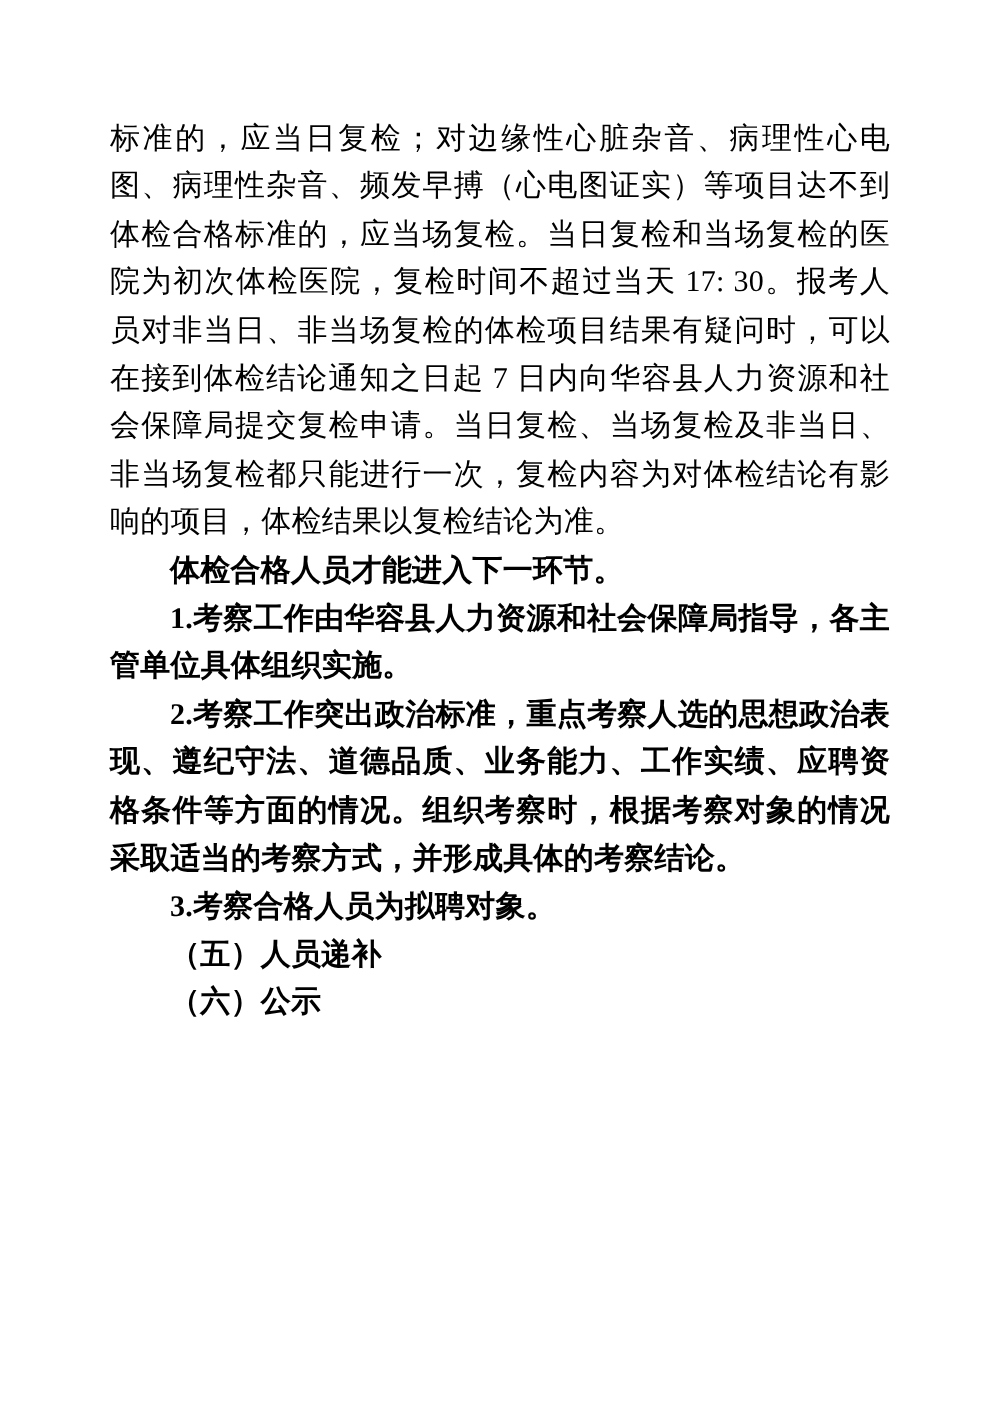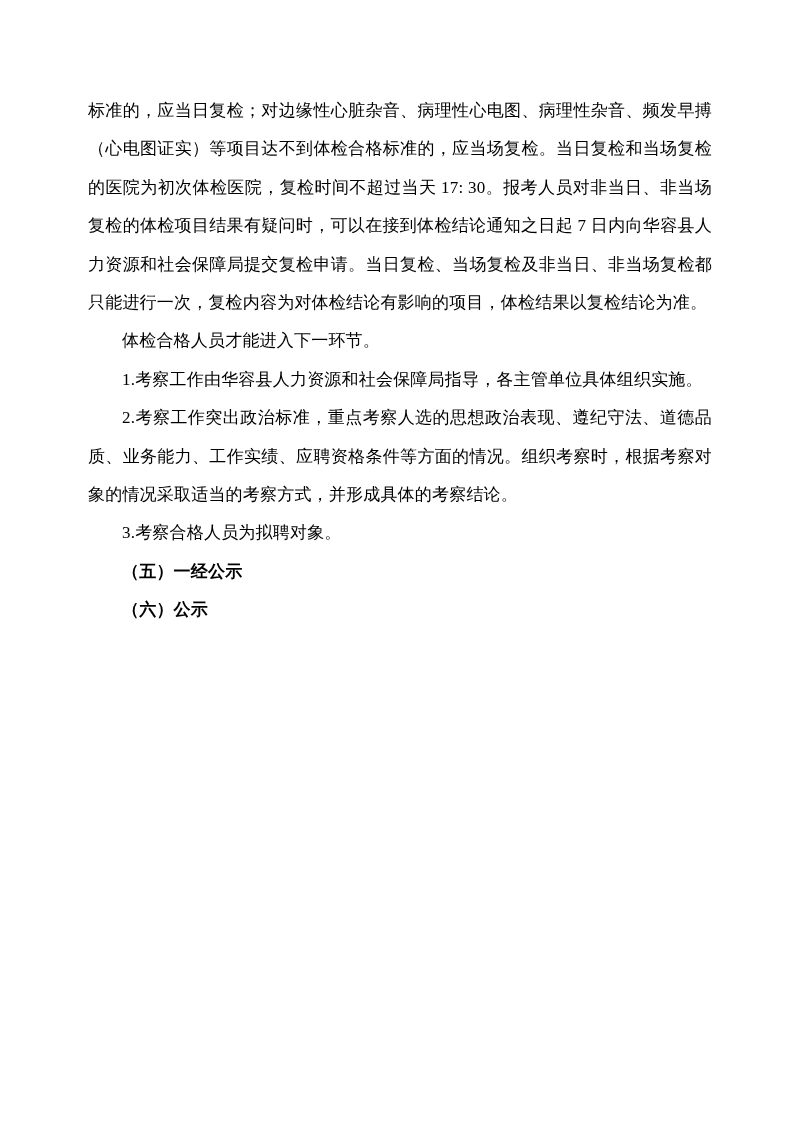--- a/index.html
+++ b/index.html
@@ -14,39 +14,39 @@
   }
   .doc-body {
     position: absolute;
     left: 88px;
     top: 92px;
     width: 624px;
     color: #000000;
     font-family: "Liberation Serif", "DejaVu Serif", serif;
   }
   .doc-body p {
-    font-size: 17px;
+    font-size: 24px;
     line-height: 38.4px;
     text-align: justify;
     text-justify: inter-character;
     word-break: break-all;
     letter-spacing: 0.2px;
   }
-  .doc-body p.indent { text-indent: 2em; }
+  .doc-body p.indent { text-indent: 2em; font-weight: bold; }
   .doc-body p.heading {
     font-weight: bold;
     text-align: left;
   }
 </style>
 </head>
 <body>
 
 <div class="page">
   <div class="doc-body" id="doc-body">
       <p class="">标准的，应当日复检；对边缘性心脏杂音、病理性心电图、病理性杂音、频发早搏（心电图证实）等项目达不到体检合格标准的，应当场复检。当日复检和当场复检的医院为初次体检医院，复检时间不超过当天 17: 30。报考人员对非当日、非当场复检的体检项目结果有疑问时，可以在接到体检结论通知之日起 7 日内向华容县人力资源和社会保障局提交复检申请。当日复检、当场复检及非当日、非当场复检都只能进行一次，复检内容为对体检结论有影响的项目，体检结果以复检结论为准。</p>
       <p class="indent">体检合格人员才能进入下一环节。</p>
       <p class="indent">1.考察工作由华容县人力资源和社会保障局指导，各主管单位具体组织实施。</p>
       <p class="indent">2.考察工作突出政治标准，重点考察人选的思想政治表现、遵纪守法、道德品质、业务能力、工作实绩、应聘资格条件等方面的情况。组织考察时，根据考察对象的情况采取适当的考察方式，并形成具体的考察结论。</p>
       <p class="indent">3.考察合格人员为拟聘对象。</p>
-      <p class="heading indent">（五）一经公示</p>
+      <p class="heading indent">（五）人员递补</p>
       <p class="heading indent">（六）公示</p>
     </div>
 </div>
 
 </body></html>

